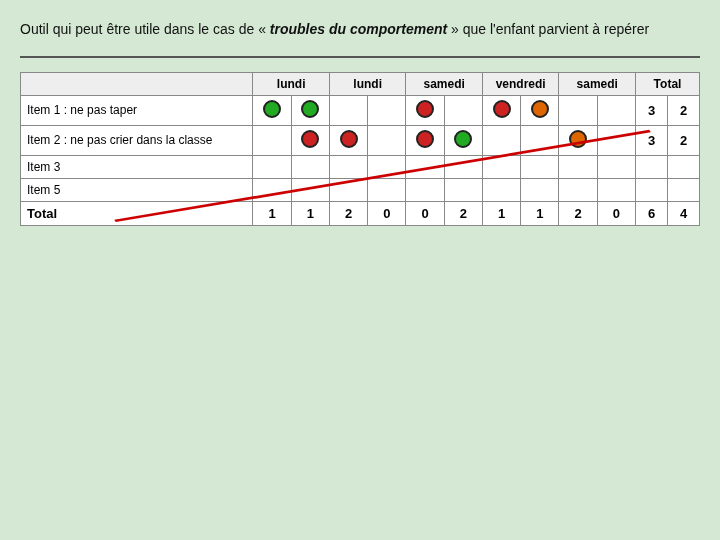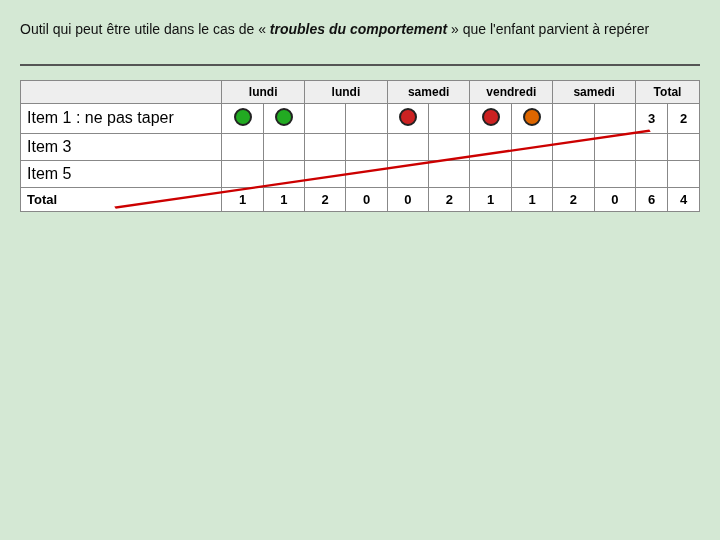--- a/index.html
+++ b/index.html
@@ -15,21 +15,21 @@
       justify-content: center;
     }
     .container {
       background: #d4e8d4;
       width: 680px;
       margin-top: 20px;
     }
     .title {
       font-size: 14px;
       line-height: 1.4;
-      margin-bottom: 24px;
+      margin-bottom: 16px;
       color: #111;
     }
     .title em {
       font-style: italic;
       font-weight: bold;
     }
     .divider {
       border: none;
       border-top: 2px solid #555;
       margin-bottom: 14px;
@@ -50,21 +50,21 @@
       border: 1px solid #888;
       text-align: center;
       padding: 4px 2px;
       font-size: 12px;
       min-width: 32px;
     }
     .row-label {
       text-align: left;
       padding-left: 6px;
       min-width: 90px;
-      font-size: 16px;
+      font-size: 12px;
     }
     .header-row th {
       background: #eee;
       font-weight: bold;
     }
     .circle {
       display: inline-block;
       width: 18px;
       height: 18px;
       border-radius: 50%;
@@ -137,20 +137,41 @@
           <td><span class="circle circle-red"></span></td>
           <td><span class="circle circle-orange"></span></td>
 
           <td></td>
           <td></td>
 
           <td class="score-col total-num">3</td>
           <td class="score-col total-num">2</td>
         </tr>
 
+        <tr>
+          <td class="row-label">Item 2 : ne pas crier dans la classe</td>
+
+          <td></td>
+          <td><span class="circle circle-red"></span></td>
+
+          <td><span class="circle circle-red"></span></td>
+          <td></td>
+
+          <td><span class="circle circle-red"></span></td>
+          <td><span class="circle circle-green"></span></td>
+
+          <td></td>
+          <td></td>
+
+          <td><span class="circle circle-orange"></span></td>
+          <td></td>
+
+          <td class="score-col total-num">3</td>
+          <td class="score-col total-num">2</td>
+        </tr>
 
 
         <tr>
           <td class="row-label">Item 3</td>
           <td></td>
           <td></td>
           <td></td>
           <td></td>
           <td></td>
           <td></td>

